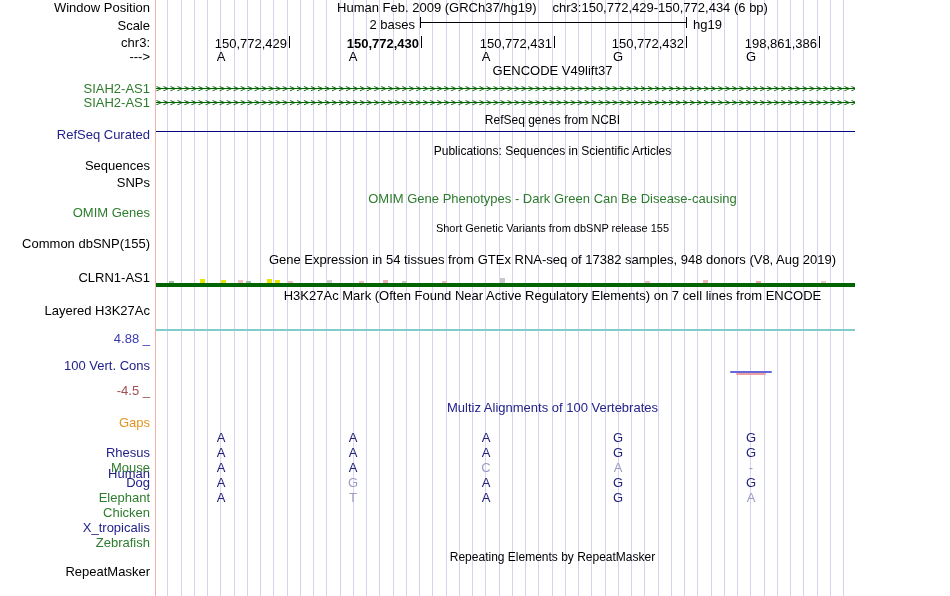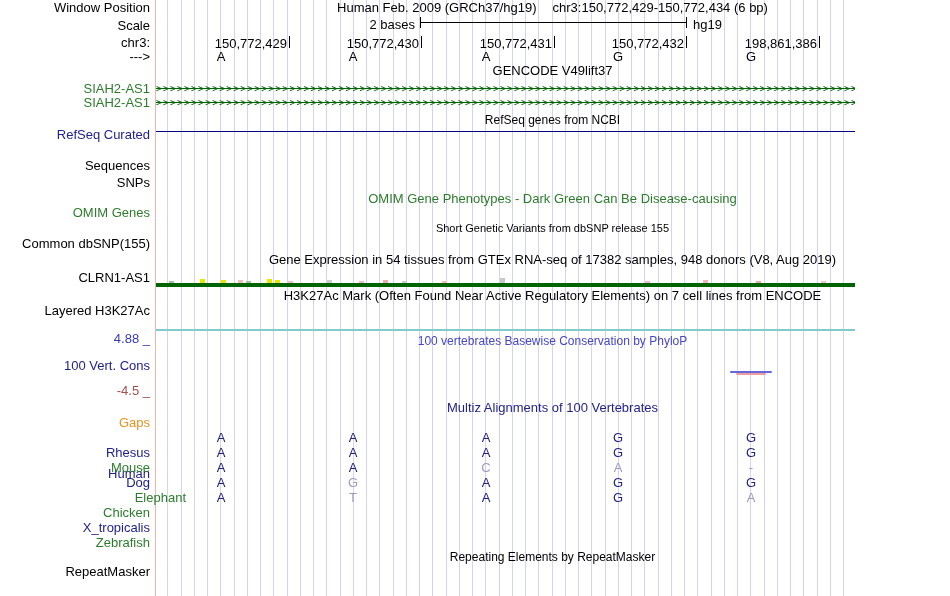--- a/index.html
+++ b/index.html
@@ -51,21 +51,21 @@
 
   <div class="side-label" style="top:19px">Scale</div>
   <div class="scale-value">2 bases</div>
   <div class="scale-bar"></div>
   <div class="scale-tag">hg19</div>
 
   <div class="side-label" style="top:36px">chr3:</div>
   <div id="pos-layer">
       <div class="pos-num" style="left: 187px;">150,772,429</div>
       <div class="pos-tick" style="left: 289px;"></div>
-      <div class="pos-num" style="left: 319px;">150,772,430</div>
+      <div class="pos-num" style="left: 319px; font-weight: bold;">150,772,430</div>
       <div class="pos-tick" style="left: 421px;"></div>
       <div class="pos-num" style="left: 452px;">150,772,431</div>
       <div class="pos-tick" style="left: 554px;"></div>
       <div class="pos-num" style="left: 584px; text-align: right;">150,772,432</div>
       <div class="pos-tick" style="left: 686px;"></div>
       <div class="pos-num" style="left: 717px;">198,861,386</div>
       <div class="pos-tick" style="left: 819px;"></div>
     </div>
 
   <div class="side-label" style="top:50px">---&gt;</div>
@@ -81,20 +81,21 @@
   <div class="center-title" style="top:64px">GENCODE V49lift37</div>
   <div class="side-label green" style="top:82px">SIAH2-AS1</div>
   <div class="gene-row" style="top:82px">&gt;&gt;&gt;&gt;&gt;&gt;&gt;&gt;&gt;&gt;&gt;&gt;&gt;&gt;&gt;&gt;&gt;&gt;&gt;&gt;&gt;&gt;&gt;&gt;&gt;&gt;&gt;&gt;&gt;&gt;&gt;&gt;&gt;&gt;&gt;&gt;&gt;&gt;&gt;&gt;&gt;&gt;&gt;&gt;&gt;&gt;&gt;&gt;&gt;&gt;&gt;&gt;&gt;&gt;&gt;&gt;&gt;&gt;&gt;&gt;&gt;&gt;&gt;&gt;&gt;&gt;&gt;&gt;&gt;&gt;&gt;&gt;&gt;&gt;&gt;&gt;&gt;&gt;&gt;&gt;&gt;&gt;&gt;&gt;&gt;&gt;&gt;&gt;&gt;&gt;&gt;&gt;&gt;&gt;&gt;&gt;&gt;&gt;&gt;&gt;&gt;&gt;&gt;&gt;&gt;&gt;&gt;&gt;&gt;&gt;&gt;&gt;&gt;&gt;&gt;&gt;</div>
   <div class="side-label green" style="top:96px">SIAH2-AS1</div>
   <div class="gene-row" style="top:96px">&gt;&gt;&gt;&gt;&gt;&gt;&gt;&gt;&gt;&gt;&gt;&gt;&gt;&gt;&gt;&gt;&gt;&gt;&gt;&gt;&gt;&gt;&gt;&gt;&gt;&gt;&gt;&gt;&gt;&gt;&gt;&gt;&gt;&gt;&gt;&gt;&gt;&gt;&gt;&gt;&gt;&gt;&gt;&gt;&gt;&gt;&gt;&gt;&gt;&gt;&gt;&gt;&gt;&gt;&gt;&gt;&gt;&gt;&gt;&gt;&gt;&gt;&gt;&gt;&gt;&gt;&gt;&gt;&gt;&gt;&gt;&gt;&gt;&gt;&gt;&gt;&gt;&gt;&gt;&gt;&gt;&gt;&gt;&gt;&gt;&gt;&gt;&gt;&gt;&gt;&gt;&gt;&gt;&gt;&gt;&gt;&gt;&gt;&gt;&gt;&gt;&gt;&gt;&gt;&gt;&gt;&gt;&gt;&gt;&gt;&gt;&gt;&gt;&gt;&gt;&gt;</div>
 
   <div class="center-title t12" style="top:114px">RefSeq genes from NCBI</div>
   <div class="side-label navy" style="top:128px">RefSeq Curated</div>
   <div class="refseq-line"></div>
 
+  <div class="center-title t12" style="top:145px">Publications: Sequences in Scientific Articles</div>
   <div class="side-label" style="top:159px">Sequences</div>
   <div class="side-label" style="top:176px">SNPs</div>
 
   <div class="center-title green" style="top:192px">OMIM Gene Phenotypes - Dark Green Can Be Disease-causing</div>
   <div class="side-label green" style="top:206px">OMIM Genes</div>
 
   <div class="center-title t11" style="top:222px">Short Genetic Variants from dbSNP release 155</div>
   <div class="side-label" style="top:237px">Common dbSNP(155)</div>
 
   <div class="center-title" style="top:253px">Gene Expression in 54 tissues from GTEx RNA-seq of 17382 samples, 948 donors (V8, Aug 2019)</div>
@@ -118,21 +119,20 @@
       <div class="gtex-tick" style="left: 703px; top: 280px; height: 3px; background: rgb(240, 182, 182);"></div>
       <div class="gtex-tick" style="left: 756px; top: 281px; height: 2px; background: rgb(238, 170, 170);"></div>
       <div class="gtex-tick" style="left: 821px; top: 281px; height: 2px; background: rgb(242, 198, 198);"></div>
     </div>
   <div class="gtex-bar"></div>
 
   <div class="center-title" style="top:289px">H3K27Ac Mark (Often Found Near Active Regulatory Elements) on 7 cell lines from ENCODE</div>
   <div class="side-label" style="top:304px">Layered H3K27Ac</div>
   <div class="cyan-line"></div>
 
-  <div class="center-title t12 bluet" style="top:335px">100 vertebrates Basewise Conservation by PhyloP</div>
   <div class="side-label scoreblue" style="top:332px">4.88 _</div>
   <div class="side-label navy" style="top:359px">100 Vert. Cons</div>
   <div id="phylop-marks">
       <div class="phylop-mark" style="left: 730px; top: 371px; width: 42px; background: rgb(102, 102, 221);"></div>
       <div class="phylop-mark" style="left: 736px; top: 373px; width: 30px; background: rgb(238, 158, 158);"></div>
       <div class="phylop-mark" style="left: 860px; top: 372px; width: 38px; background: rgb(238, 144, 144);"></div>
     </div>
   <div class="side-label maroon" style="top:384px">-4.5 _</div>
 
   <div class="center-title navy" style="top:401px">Multiz Alignments of 100 Vertebrates</div>
@@ -159,21 +159,21 @@
       <div class="mz-letter muted" style="left: 608px; top: 461px;">A</div>
       <div class="mz-letter muted" style="left: 741px; top: 461px;">-</div>
       <div class="mz-letter muted" style="left: 873px; top: 461px;">-</div>
       <div class="side-label navy" style="top: 476px;">Dog</div>
       <div class="mz-letter" style="left: 211px; top: 476px;">A</div>
       <div class="mz-letter muted" style="left: 343px; top: 476px;">G</div>
       <div class="mz-letter" style="left: 476px; top: 476px;">A</div>
       <div class="mz-letter" style="left: 608px; top: 476px;">G</div>
       <div class="mz-letter" style="left: 741px; top: 476px;">G</div>
       <div class="mz-letter" style="left: 873px; top: 476px;">A</div>
-      <div class="side-label green" style="top: 491px; padding-left: 36px;">Elephant</div>
+      <div class="side-label green" style="top: 491px;">Elephant</div>
       <div class="mz-letter" style="left: 211px; top: 491px;">A</div>
       <div class="mz-letter muted" style="left: 343px; top: 491px;">T</div>
       <div class="mz-letter" style="left: 476px; top: 491px;">A</div>
       <div class="mz-letter" style="left: 608px; top: 491px;">G</div>
       <div class="mz-letter muted" style="left: 741px; top: 491px;">A</div>
       <div class="mz-letter" style="left: 873px; top: 491px;">A</div>
       <div class="side-label green" style="top: 506px;">Chicken</div>
       <div class="side-label navy" style="top: 521px;">X_tropicalis</div>
       <div class="side-label green" style="top: 536px;">Zebrafish</div>
     </div>

